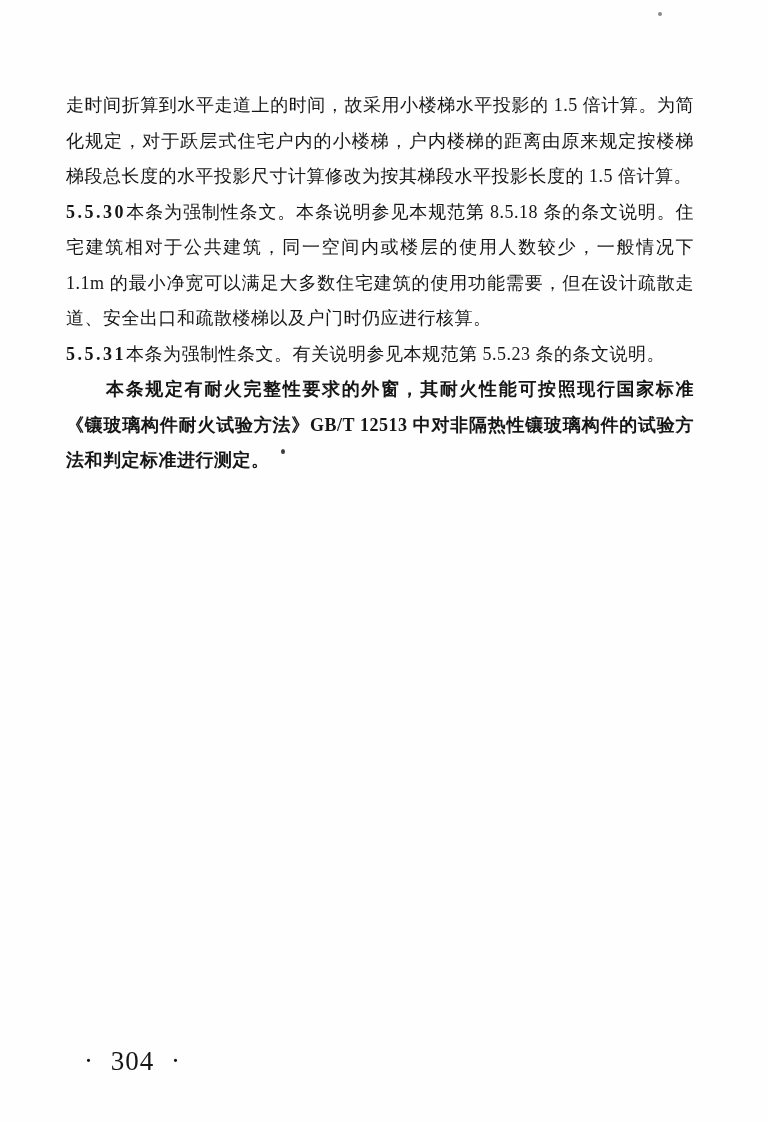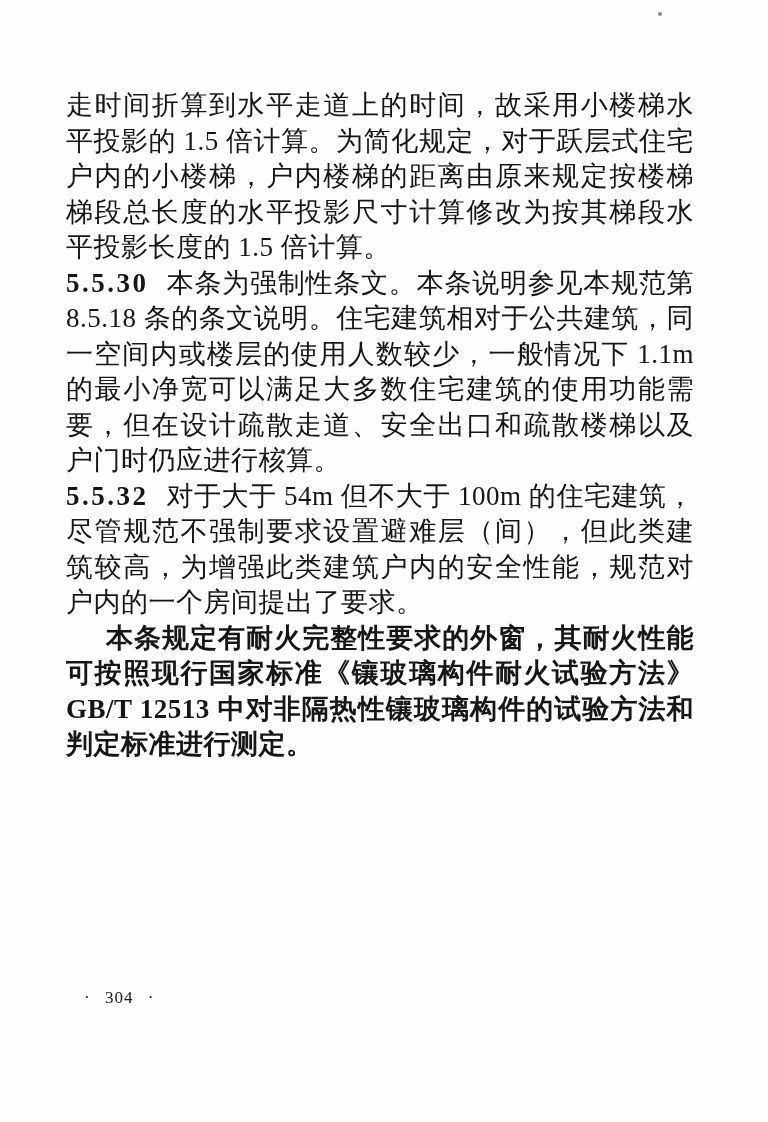--- a/index.html
+++ b/index.html
@@ -17,49 +17,48 @@
     width: 768px;
     height: 1122px;
     background: var(--page-bg, #fefefe);
     font-family: "Liberation Serif", "DejaVu Serif", serif;
   }
   .text-block {
     position: absolute;
     left: 66px;
     top: 88px;
     width: 628px;
-    font-size: 27px;
+    font-size: 18px;
     line-height: 35.5px;
     text-align: justify;
     color: var(--ink, #161616);
     letter-spacing: 0.5px;
   }
   .para {
     margin: 0;
     padding: 0;
   }
   .clause-num {
     font-weight: bold;
     letter-spacing: 2.5px;
-    margin-right: 18px;
     white-space: nowrap;
   }
   .clause-num:empty {
     display: none;
     margin: 0;
   }
   .para.indented {
     text-indent: 40px;
     font-weight: bold;
   }
   .footer {
     position: absolute;
     left: 84px;
-    top: 988px;
-    font-size: 17px;
+    top: 1046px;
+    font-size: 27px;
     letter-spacing: 1px;
     word-spacing: 9px;
     color: var(--ink, #161616);
     font-family: Liberation Serif, serif;
   }
   .artifact {
     position: absolute;
     border-radius: 50%;
   }
   .artifact.a1 {
@@ -81,22 +80,22 @@
 <body>
 
 <div class="page">
 
   <div class="text-block">
 
     <p class="para"><span>走时间折算到水平走道上的时间，故采用小楼梯水平投影的 1.5 倍计算。为简化规定，对于跃层式住宅户内的小楼梯，户内楼梯的距离由原来规定按楼梯梯段总长度的水平投影尺寸计算修改为按其梯段水平投影长度的 1.5 倍计算。</span></p>
 
     <p class="para"><b class="clause-num">5.5.30</b><span>本条为强制性条文。本条说明参见本规范第 8.5.18 条的条文说明。住宅建筑相对于公共建筑，同一空间内或楼层的使用人数较少，一般情况下 1.1m 的最小净宽可以满足大多数住宅建筑的使用功能需要，但在设计疏散走道、安全出口和疏散楼梯以及户门时仍应进行核算。</span></p>
 
+    <p class="para"><b class="clause-num">5.5.31</b><span>本条为强制性条文。有关说明参见本规范第 5.5.23 条的条文说明。</span></p>
 
-    <p class="para"><b class="clause-num">5.5.32</b><span>对于大于 54m 但不大于 100m 的住宅建筑，尽管规范不强制要求设置避难层（间），但此类建筑较高，为增强此类建筑户内的安全性能，规范对户内的一个房间提出了要求。</span></p>
 
     <p class="para indented"><span>本条规定有耐火完整性要求的外窗，其耐火性能可按照现行国家标准《镶玻璃构件耐火试验方法》GB/T 12513 中对非隔热性镶玻璃构件的试验方法和判定标准进行测定。</span></p>
 
   </div>
 
   <div class="footer"><span>· 304 ·</span></div>
 
   <span class="artifact a1"></span>
   <span class="artifact a2"></span>
 

